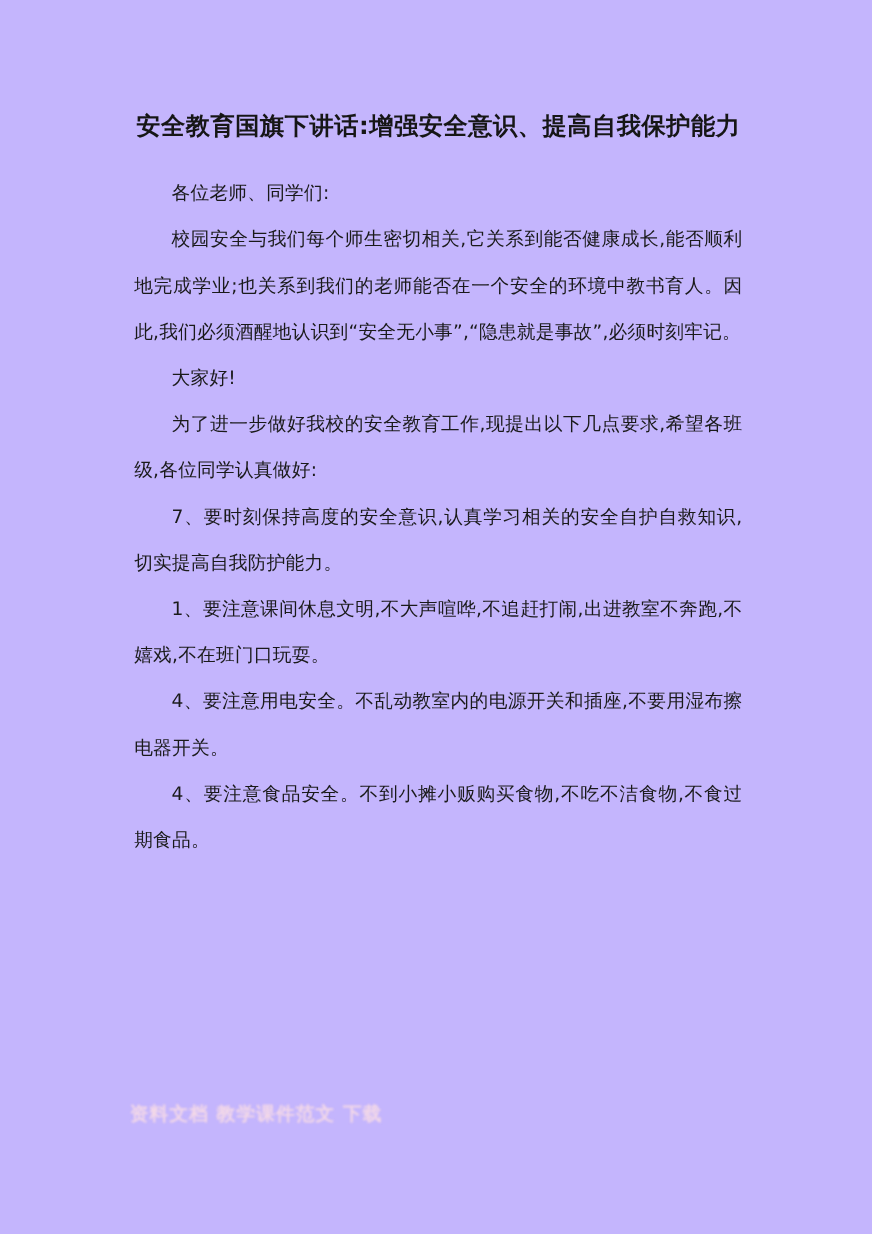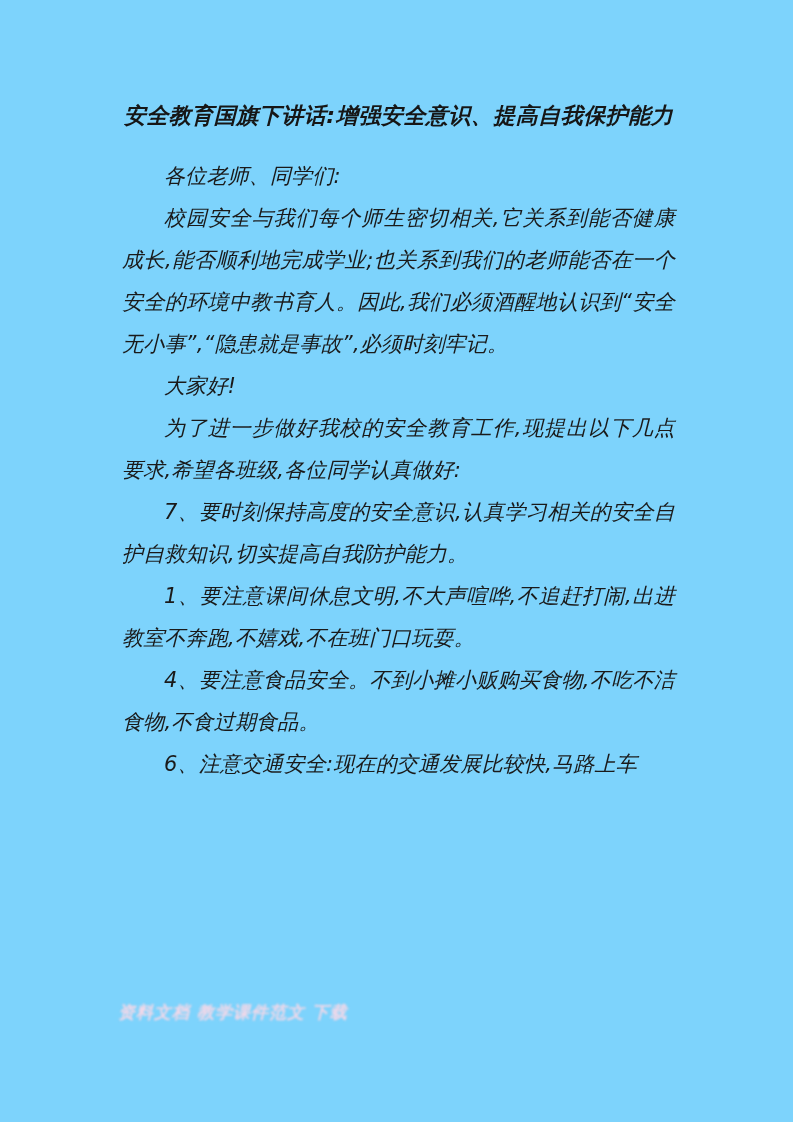--- a/index.html
+++ b/index.html
@@ -4,44 +4,43 @@
 <style>
   html, body {
     margin: 0;
     padding: 0;
     background: #ffffff;
   }
   .page {
     position: relative;
     width: 793px;
     height: 1122px;
-    background: #7dd3fc;
+    background: #c4b5fd;
     overflow: hidden;
     font-family: "DejaVu Sans", sans-serif;
     color: #1a1a1a;
-    font-style: italic;
   }
   .content {
     position: absolute;
     left: 122px;
     top: 100px;
     width: 553px;
   }
   .title {
     margin: 0 0 23px 0;
     font-size: 22px;
     font-weight: bold;
     line-height: 32px;
     text-align: center;
     letter-spacing: 0.5px;
     color: #161616;
   }
   .body-text .para {
     margin: 0;
-    font-size: 21px;
+    font-size: 17px;
     line-height: 42px;
     text-align: justify;
     text-indent: 2em;
     letter-spacing: 0.2px;
     color: #1a1a1a;
   }
   .watermark {
     position: absolute;
     left: 118px;
     top: 1001px;
@@ -60,18 +59,18 @@
 <div class="page">
   <div class="content">
     <h1 class="title">安全教育国旗下讲话:增强安全意识、提高自我保护能力</h1>
     <div class="body-text">
         <p class="para">各位老师、同学们:</p>
         <p class="para">校园安全与我们每个师生密切相关,它关系到能否健康成长,能否顺利地完成学业;也关系到我们的老师能否在一个安全的环境中教书育人。因此,我们必须酒醒地认识到“安全无小事”,“隐患就是事故”,必须时刻牢记。</p>
         <p class="para">大家好!</p>
         <p class="para">为了进一步做好我校的安全教育工作,现提出以下几点要求,希望各班级,各位同学认真做好:</p>
         <p class="para">7、要时刻保持高度的安全意识,认真学习相关的安全自护自救知识,切实提高自我防护能力。</p>
         <p class="para">1、要注意课间休息文明,不大声喧哗,不追赶打闹,出进教室不奔跑,不嬉戏,不在班门口玩耍。</p>
+        <p class="para">4、要注意用电安全。不乱动教室内的电源开关和插座,不要用湿布擦电器开关。</p>
         <p class="para">4、要注意食品安全。不到小摊小贩购买食物,不吃不洁食物,不食过期食品。</p>
-        <p class="para">6、注意交通安全:现在的交通发展比较快,马路上车</p>
       </div>
   </div>
   <div class="watermark">资料文档 教学课件范文 下载</div>
 </div>
 
 </body></html>

